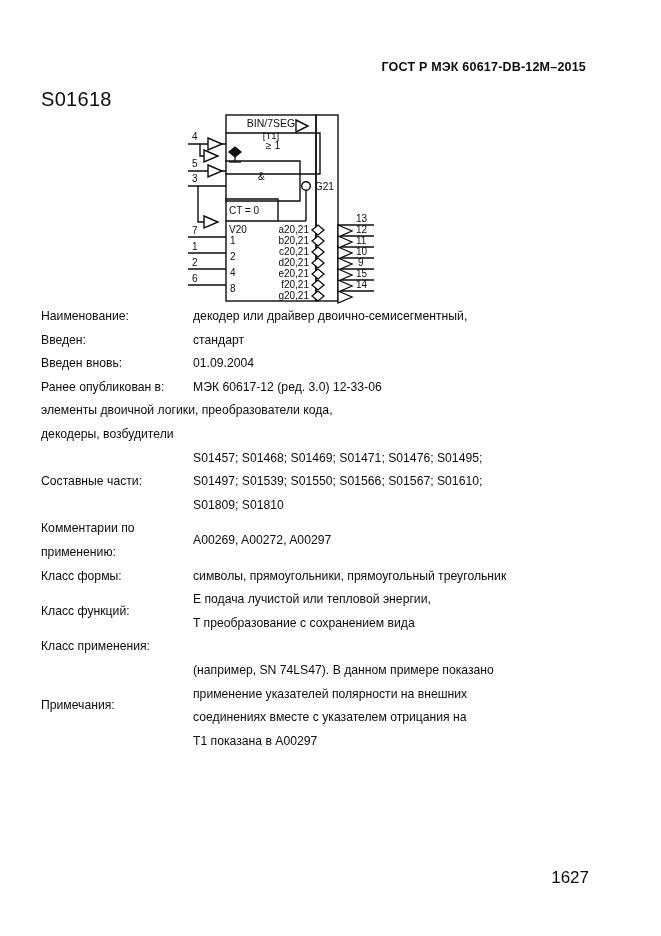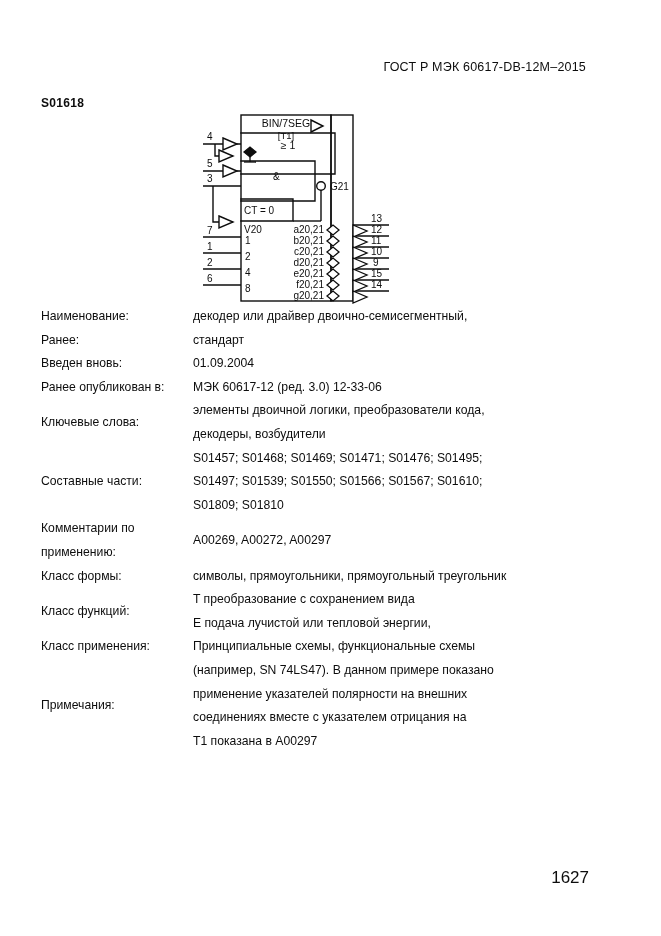--- a/index.html
+++ b/index.html
@@ -21,39 +21,39 @@
     position: absolute;
     inset: 0;
   }
 
   
   .doc-header {
     position: absolute;
     top: 60px;
     right: 75px;
     font-size: 12.5px;
-    font-weight: normal;
+    font-weight: bold;
     letter-spacing: 0.2px;
     white-space: nowrap;
   }
 
   
   .symbol-id {
     position: absolute;
     left: 41px;
-    top: 96px;
-    font-size: 12px;
-    font-weight: bold;
+    top: 88px;
+    font-size: 20px;
+    font-weight: normal;
     letter-spacing: 0.3px;
   }
 
   
   .diagram-wrap {
     position: absolute;
-    left: 193px;
+    left: 178px;
     top: 104px;
     width: 212px;
     height: 205px;
     text-align: center;
   }
   .diagram-wrap svg {
     display: block;
   }
 
   
@@ -231,42 +231,41 @@
   <div class="props">
 
     <div class="prop-row">
       <div class="prop-label">Наименование:</div>
       <div class="prop-value">
         <span class="vline">декодер или драйвер двоично-семисегментный,</span>
       </div>
     </div>
 
     <div class="prop-row">
-      <div class="prop-label">Ранее:</div>
+      <div class="prop-label">Введен:</div>
       <div class="prop-value">
         <span class="vline">стандарт</span>
       </div>
     </div>
 
     <div class="prop-row">
       <div class="prop-label">Введен вновь:</div>
       <div class="prop-value">
         <span class="vline">01.09.2004</span>
       </div>
     </div>
 
     <div class="prop-row">
       <div class="prop-label">Ранее опубликован в:</div>
       <div class="prop-value">
         <span class="vline">МЭК 60617-12 (ред. 3.0) 12-33-06</span>
       </div>
     </div>
 
     <div class="prop-row">
-      <div class="prop-label">Ключевые слова:</div>
       <div class="prop-value">
         <span class="vline">элементы двоичной логики, преобразователи кода,</span>
         <span class="vline">декодеры, возбудители</span>
       </div>
     </div>
 
     <div class="prop-row">
       <div class="prop-label">Составные части:</div>
       <div class="prop-value">
         <span class="vline">S01457; S01468; S01469; S01471; S01476; S01495;</span>
@@ -286,30 +285,27 @@
     <div class="prop-row">
       <div class="prop-label">Класс формы:</div>
       <div class="prop-value">
         <span class="vline">символы, прямоугольники, прямоугольный треугольник</span>
       </div>
     </div>
 
     <div class="prop-row">
       <div class="prop-label">Класс функций:</div>
       <div class="prop-value">
+        <span class="vline">E подача лучистой или тепловой энергии,</span>
         <span class="vline">T преобразование с сохранением вида</span>
-        <span class="vline">E подача лучистой или тепловой энергии,</span>
       </div>
     </div>
 
     <div class="prop-row">
       <div class="prop-label">Класс применения:</div>
-      <div class="prop-value">
-        <span class="vline">Принципиальные схемы, функциональные схемы</span>
-      </div>
     </div>
 
     <div class="prop-row">
       <div class="prop-label">Примечания:</div>
       <div class="prop-value">
         <span class="vline">(например, SN 74LS47). В данном примере показано</span>
         <span class="vline">применение указателей полярности на внешних</span>
         <span class="vline">соединениях вместе с указателем отрицания на</span>
         <span class="vline">T1 показана в A00297</span>
       </div>

